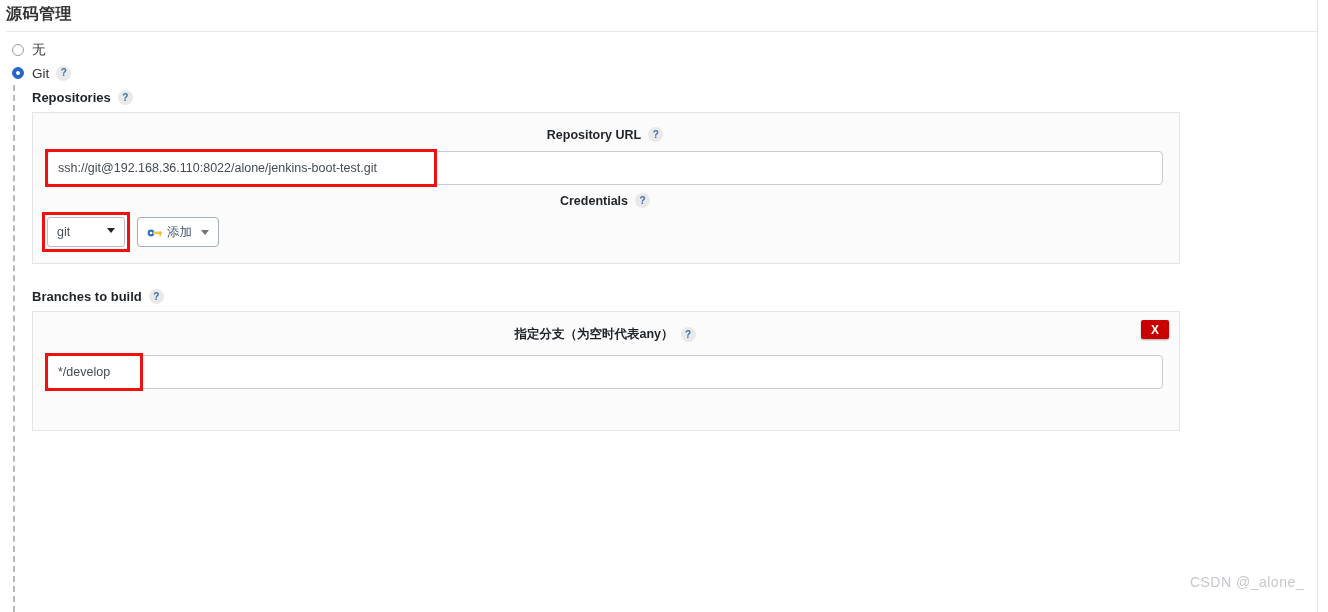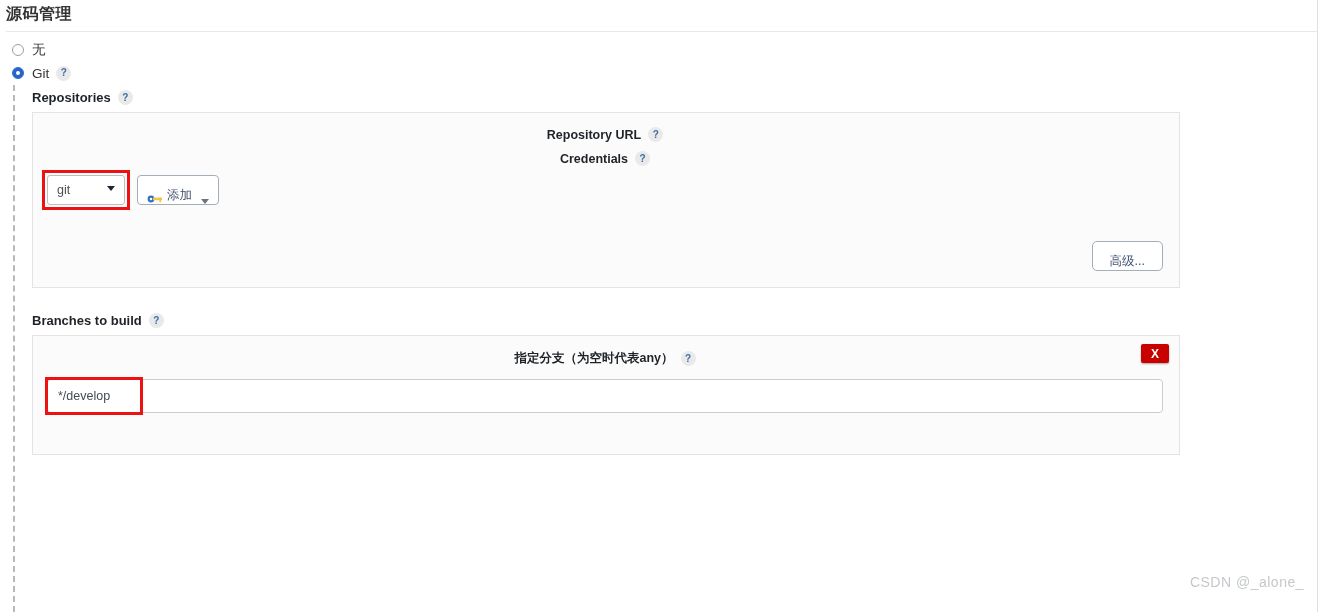--- a/index.html
+++ b/index.html
@@ -188,21 +188,21 @@
     top: 11px;
     width: 0; height: 0;
     border-left: 4.5px solid transparent;
     border-right: 4.5px solid transparent;
     border-top: 5.5px solid #1d2630;
     pointer-events: none;
   }
 
   .btn {
     display: inline-flex;
-    align-items: flex-end;
+    align-items: center;
     justify-content: center;
     height: 30px;
     padding: 0 12px;
     box-sizing: border-box;
     background: #ffffff;
     border: 1px solid #a4aeb8;
     border-radius: 4px;
     font-family: "Liberation Sans", "DejaVu Sans", sans-serif;
     font-size: 12.5px;
     color: #41506a;
@@ -310,20 +310,24 @@
   </div>
 
   <div class="panel">
     <div class="panel-inner">
 
       <div class="field-label">
         <span>Repository URL</span>
         <span class="help">?</span>
       </div>
 
+      <div style="position:relative;">
+        <input class="text-input" type="text" value="ssh://git@192.168.36.110:8022/alone/jenkins-boot-test.git" style="">
+        <div class="hl" style="left:-2px; top:-2px; width:392px; height:38px;"></div>
+      </div>
 
       <div class="field-label" style="margin-top:8px;">
         <span>Credentials</span>
         <span class="help">?</span>
       </div>
 
       <div class="cred-row">
         <div style="position:relative;">
           <div class="select-wrap">
             <select class="cred-select">
@@ -339,23 +343,20 @@
             <circle cx="4" cy="7" r="3.4" fill="#2f6fc4"></circle>
             <circle cx="4" cy="7" r="1.3" fill="#ffffff"></circle>
             <rect x="6" y="5.6" width="9" height="2.6" fill="#f2c53d"></rect>
             <rect x="12.4" y="5.6" width="1.6" height="4.6" fill="#f2c53d"></rect>
           </svg>
           <span>添加</span>
           <span class="caret-down"></span>
         </button>
       </div>
 
-      <div class="advanced-wrap">
-        <button class="btn btn-advanced">高级...</button>
-      </div>
 
     </div>
   </div>
 
 
   
   <div class="section-label" style="margin-top:25px;">
     <span>Branches to build</span>
     <span class="help">?</span>
   </div>

